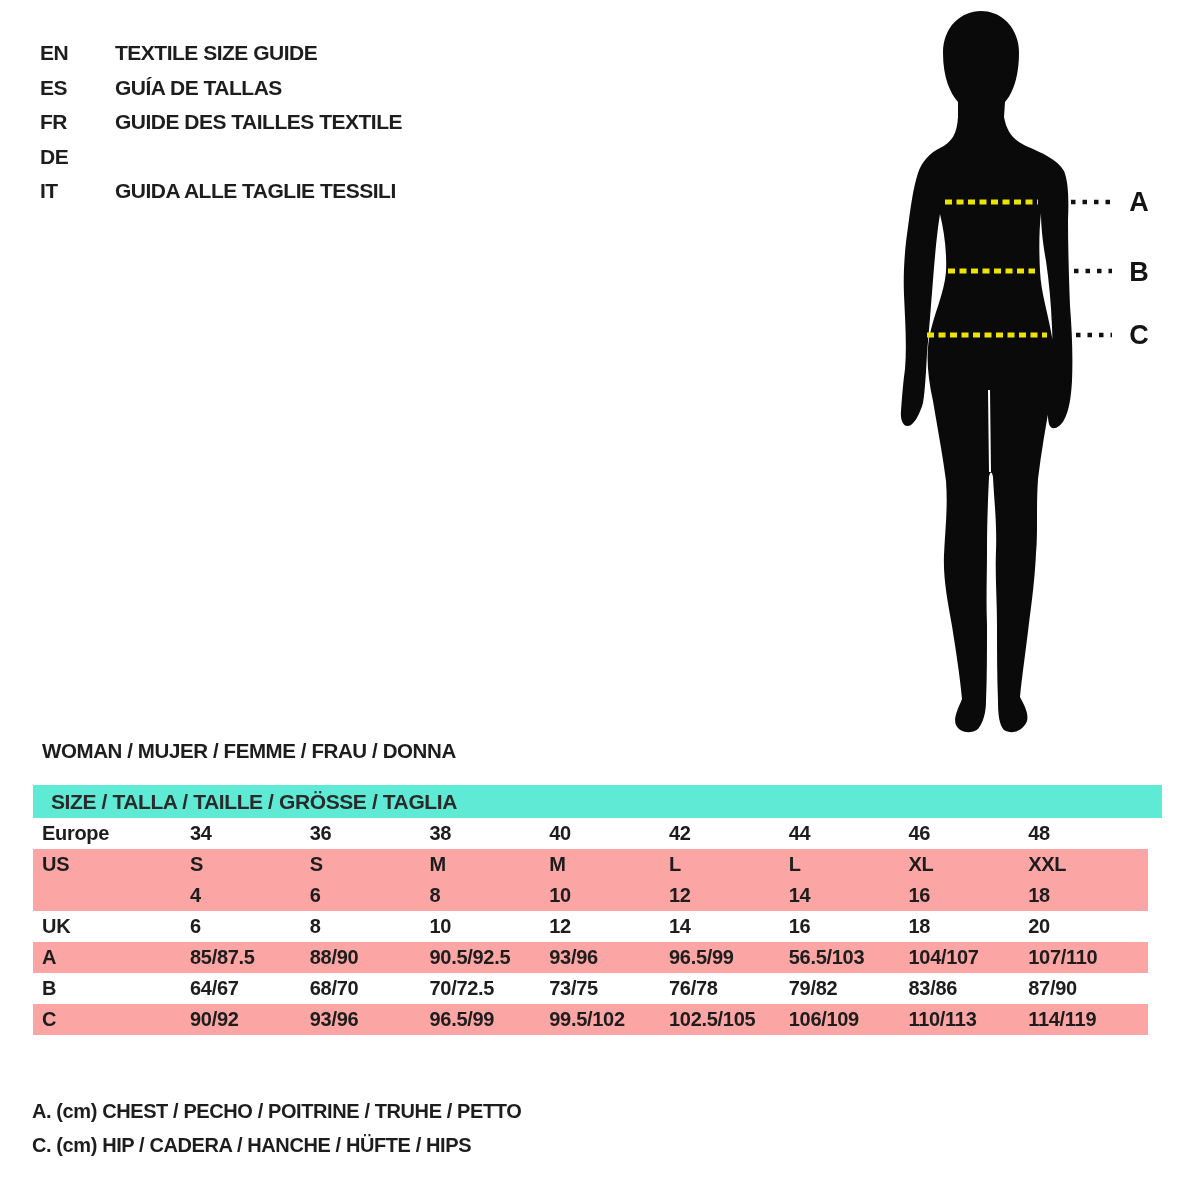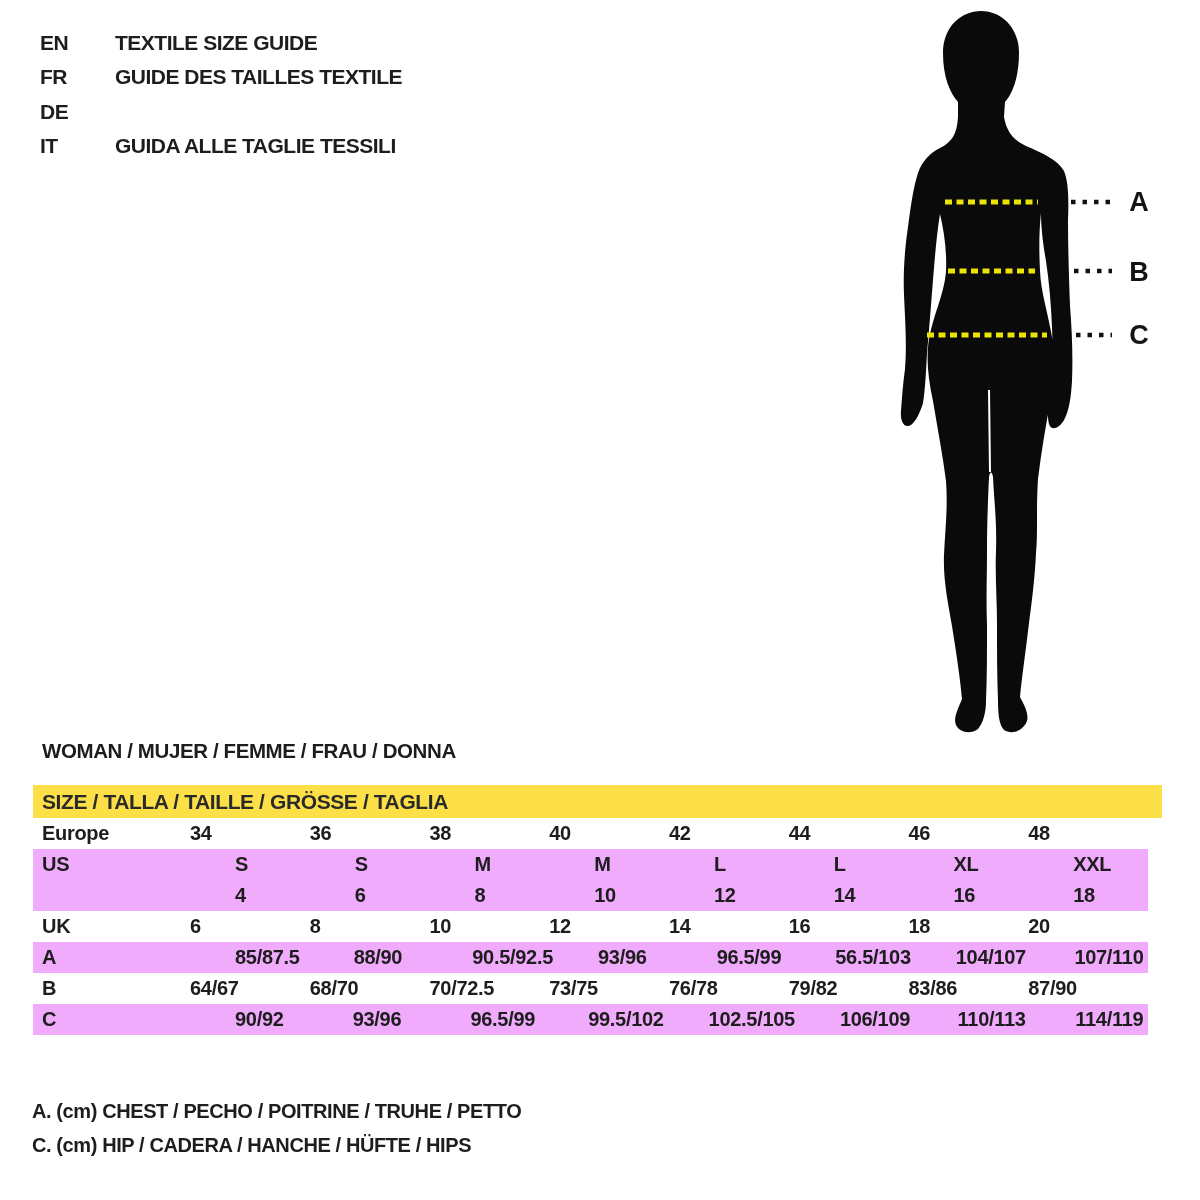--- a/index.html
+++ b/index.html
@@ -3,51 +3,55 @@
 <meta charset="utf-8">
 <style>
   html,body{margin:0;padding:0;}
   body{
     width:1200px;height:1200px;position:relative;background:#ffffff;
     font-family:"Liberation Sans","DejaVu Sans",sans-serif;
     color:#1d1d1d;overflow:hidden;
   }
   
   .lang-block{position:absolute;left:40px;top:31px;}
-  .lang-row{display:flex;align-items:flex-start;height:34.4px;}
+  .lang-row{display:flex;align-items:flex-end;height:34.4px;}
   .lang-code{width:75px;font-size:21px;font-weight:700;letter-spacing:-0.5px;}
   .lang-label{font-size:21px;font-weight:700;letter-spacing:-0.5px;white-space:nowrap;}
   
   .figure-wrap{position:absolute;left:855px;top:0;width:345px;height:745px;}
   
   .section-title{position:absolute;left:42px;top:739px;font-size:20.5px;font-weight:700;letter-spacing:-0.4px;}
   
   .size-table{position:absolute;left:33px;top:785px;}
   .size-table-header{
-    width:1129px;height:33px;background:#fde047;box-sizing:border-box;
-    display:flex;align-items:center;padding-left:9px;
+    width:1129px;height:33px;background:#5eead4;box-sizing:border-box;
+    display:flex;align-items:center;padding-left:18px;
     font-size:21px;font-weight:700;letter-spacing:-0.4px;color:#2a2a2a;
   }
   .st-row{width:1115px;height:31px;display:flex;align-items:center;}
-  .st-row.striped{background:#f0abfc;gap:45px;}
+  .st-row.striped{background:#fca5a5;}
   .st-label{width:157px;box-sizing:border-box;padding-left:9px;
     font-size:20px;font-weight:700;letter-spacing:-0.3px;}
   .st-cell{flex:1;text-align:left;font-size:20px;font-weight:700;letter-spacing:-0.3px;}
   
   .legend-block{position:absolute;left:32px;top:1095px;}
   .legend-line{height:33.4px;display:flex;align-items:center;
     font-size:20px;font-weight:700;letter-spacing:-0.4px;white-space:nowrap;}
 </style>
 </head>
 <body>
 
 <div class="lang-block">
   <div class="lang-row">
     <span class="lang-code">EN</span>
     <span class="lang-label">TEXTILE SIZE GUIDE</span>
+  </div>
+  <div class="lang-row">
+    <span class="lang-code">ES</span>
+    <span class="lang-label">GUÍA DE TALLAS</span>
   </div>
   <div class="lang-row">
     <span class="lang-code">FR</span>
     <span class="lang-label">GUIDE DES TAILLES TEXTILE</span>
   </div>
   <div class="lang-row">
     <span class="lang-code">DE</span>
   </div>
   <div class="lang-row">
     <span class="lang-code">IT</span>

